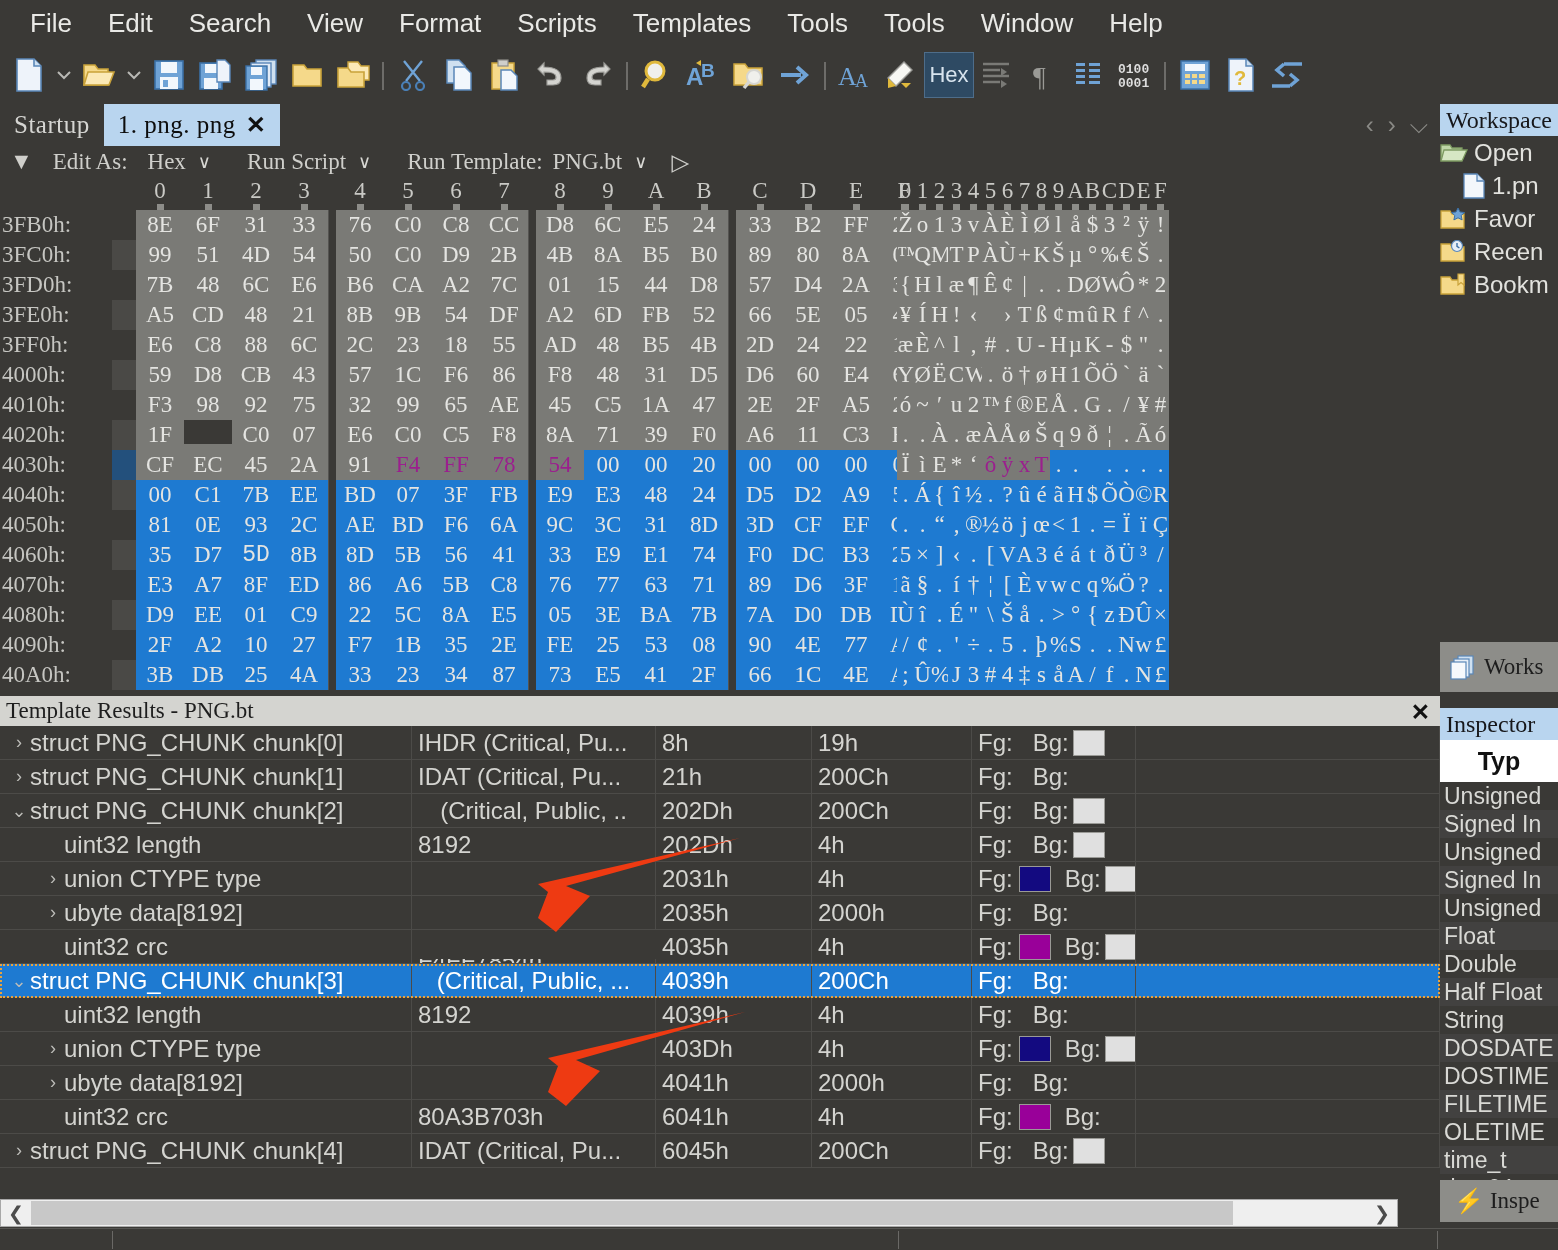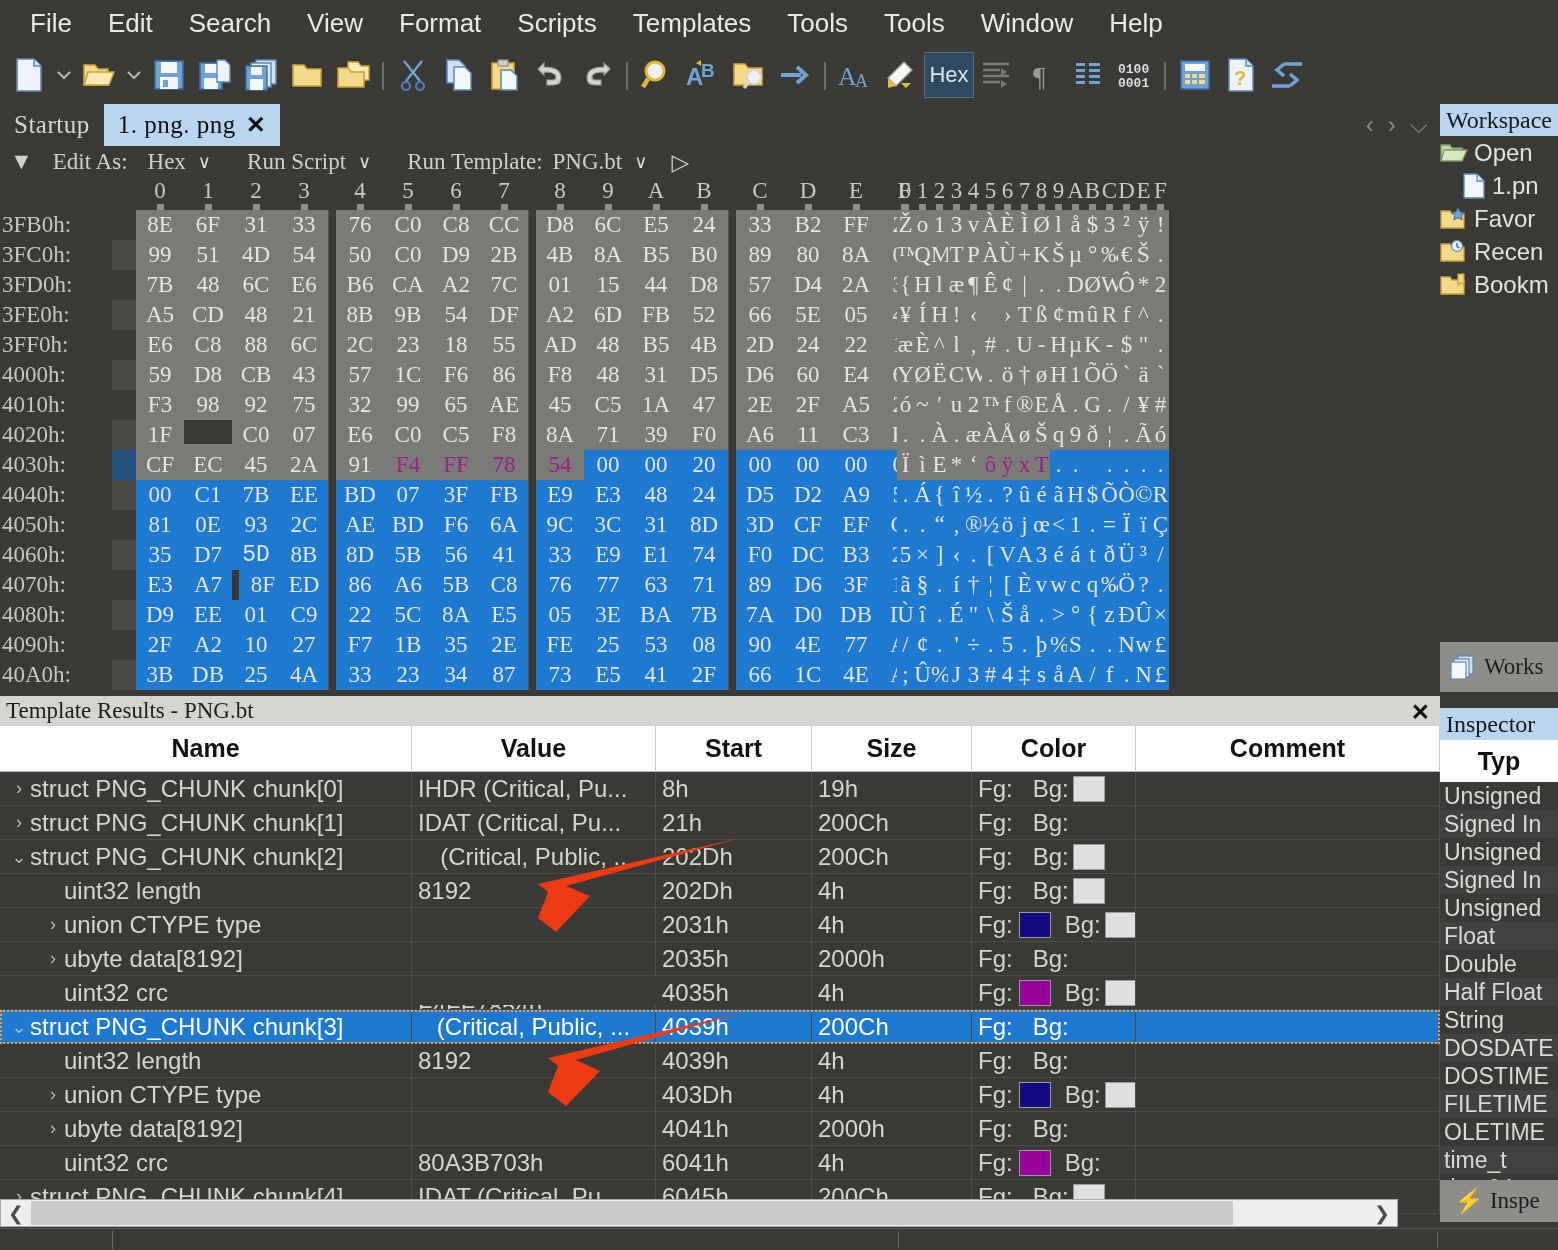--- a/index.html
+++ b/index.html
@@ -1016,21 +1016,21 @@
           <div class="asciicell selblue" style="left: 1101px;">ð</div>
           <div class="asciicell selblue" style="left: 1118px;">Ü</div>
           <div class="asciicell selblue" style="left: 1135px;">³</div>
           <div class="asciicell selblue" style="left: 1152px;">/</div>
         </div>
         <div class="hexrow">
           <div class="addr">4070h:</div>
           <div class="gutter"></div>
           <div class="hexcell selblue" style="left: 136px;">E3</div>
           <div class="hexcell selblue" style="left: 184px;">A7</div>
-          <div class="hexcell selblue" style="left: 239px;">8F</div>
+          <div class="hexcell selblue" style="left: 232px;">8F</div>
           <div class="hexcell selblue sep" style="left: 280px;">ED</div>
           <div class="hexcell selblue" style="left: 336px;">86</div>
           <div class="hexcell selblue" style="left: 384px;">A6</div>
           <div class="hexcell selblue" style="left: 432px;">5B</div>
           <div class="hexcell selblue sep" style="left: 480px;">C8</div>
           <div class="hexcell selblue" style="left: 536px;">76</div>
           <div class="hexcell selblue" style="left: 584px;">77</div>
           <div class="hexcell selblue" style="left: 632px;">63</div>
           <div class="hexcell selblue sep" style="left: 680px;">71</div>
           <div class="hexcell selblue" style="left: 736px;">89</div>
@@ -1169,28 +1169,20 @@
     <div class="arrow">▲</div>
     <div class="thumb"></div>
     <div style="position:absolute;bottom:0;width:26px;" class="arrow">▼</div>
   </div>
 
   <div class="tmplpanel">
     <div class="tmpl-title">
       <span>Template Results - PNG.bt</span>
       <span class="tmpl-close">✕</span>
     </div>
-    <div class="tmpl-head" id="tmplhead">
-        <div class="th" style="width: 412px;">Name</div>
-        <div class="th" style="width: 244px;">Value</div>
-        <div class="th" style="width: 156px;">Start</div>
-        <div class="th" style="width: 160px;">Size</div>
-        <div class="th" style="width: 164px;">Color</div>
-        <div class="th" style="width: 304px;">Comment</div>
-      </div>
     <div class="tmpl-rows" id="tmplrows">
         <div class="trow">
           <div class="td name" style="width: 412px;">
             <span class="indent" style="width: 8px;"></span>
             <span class="twisty">›</span>
             <span>struct PNG_CHUNK chunk[0]</span>
           </div>
           <div class="td" style="width: 244px;">IHDR  (Critical, Pu...</div>
           <div class="td" style="width: 156px;">8h</div>
           <div class="td" style="width: 160px;">19h</div>

